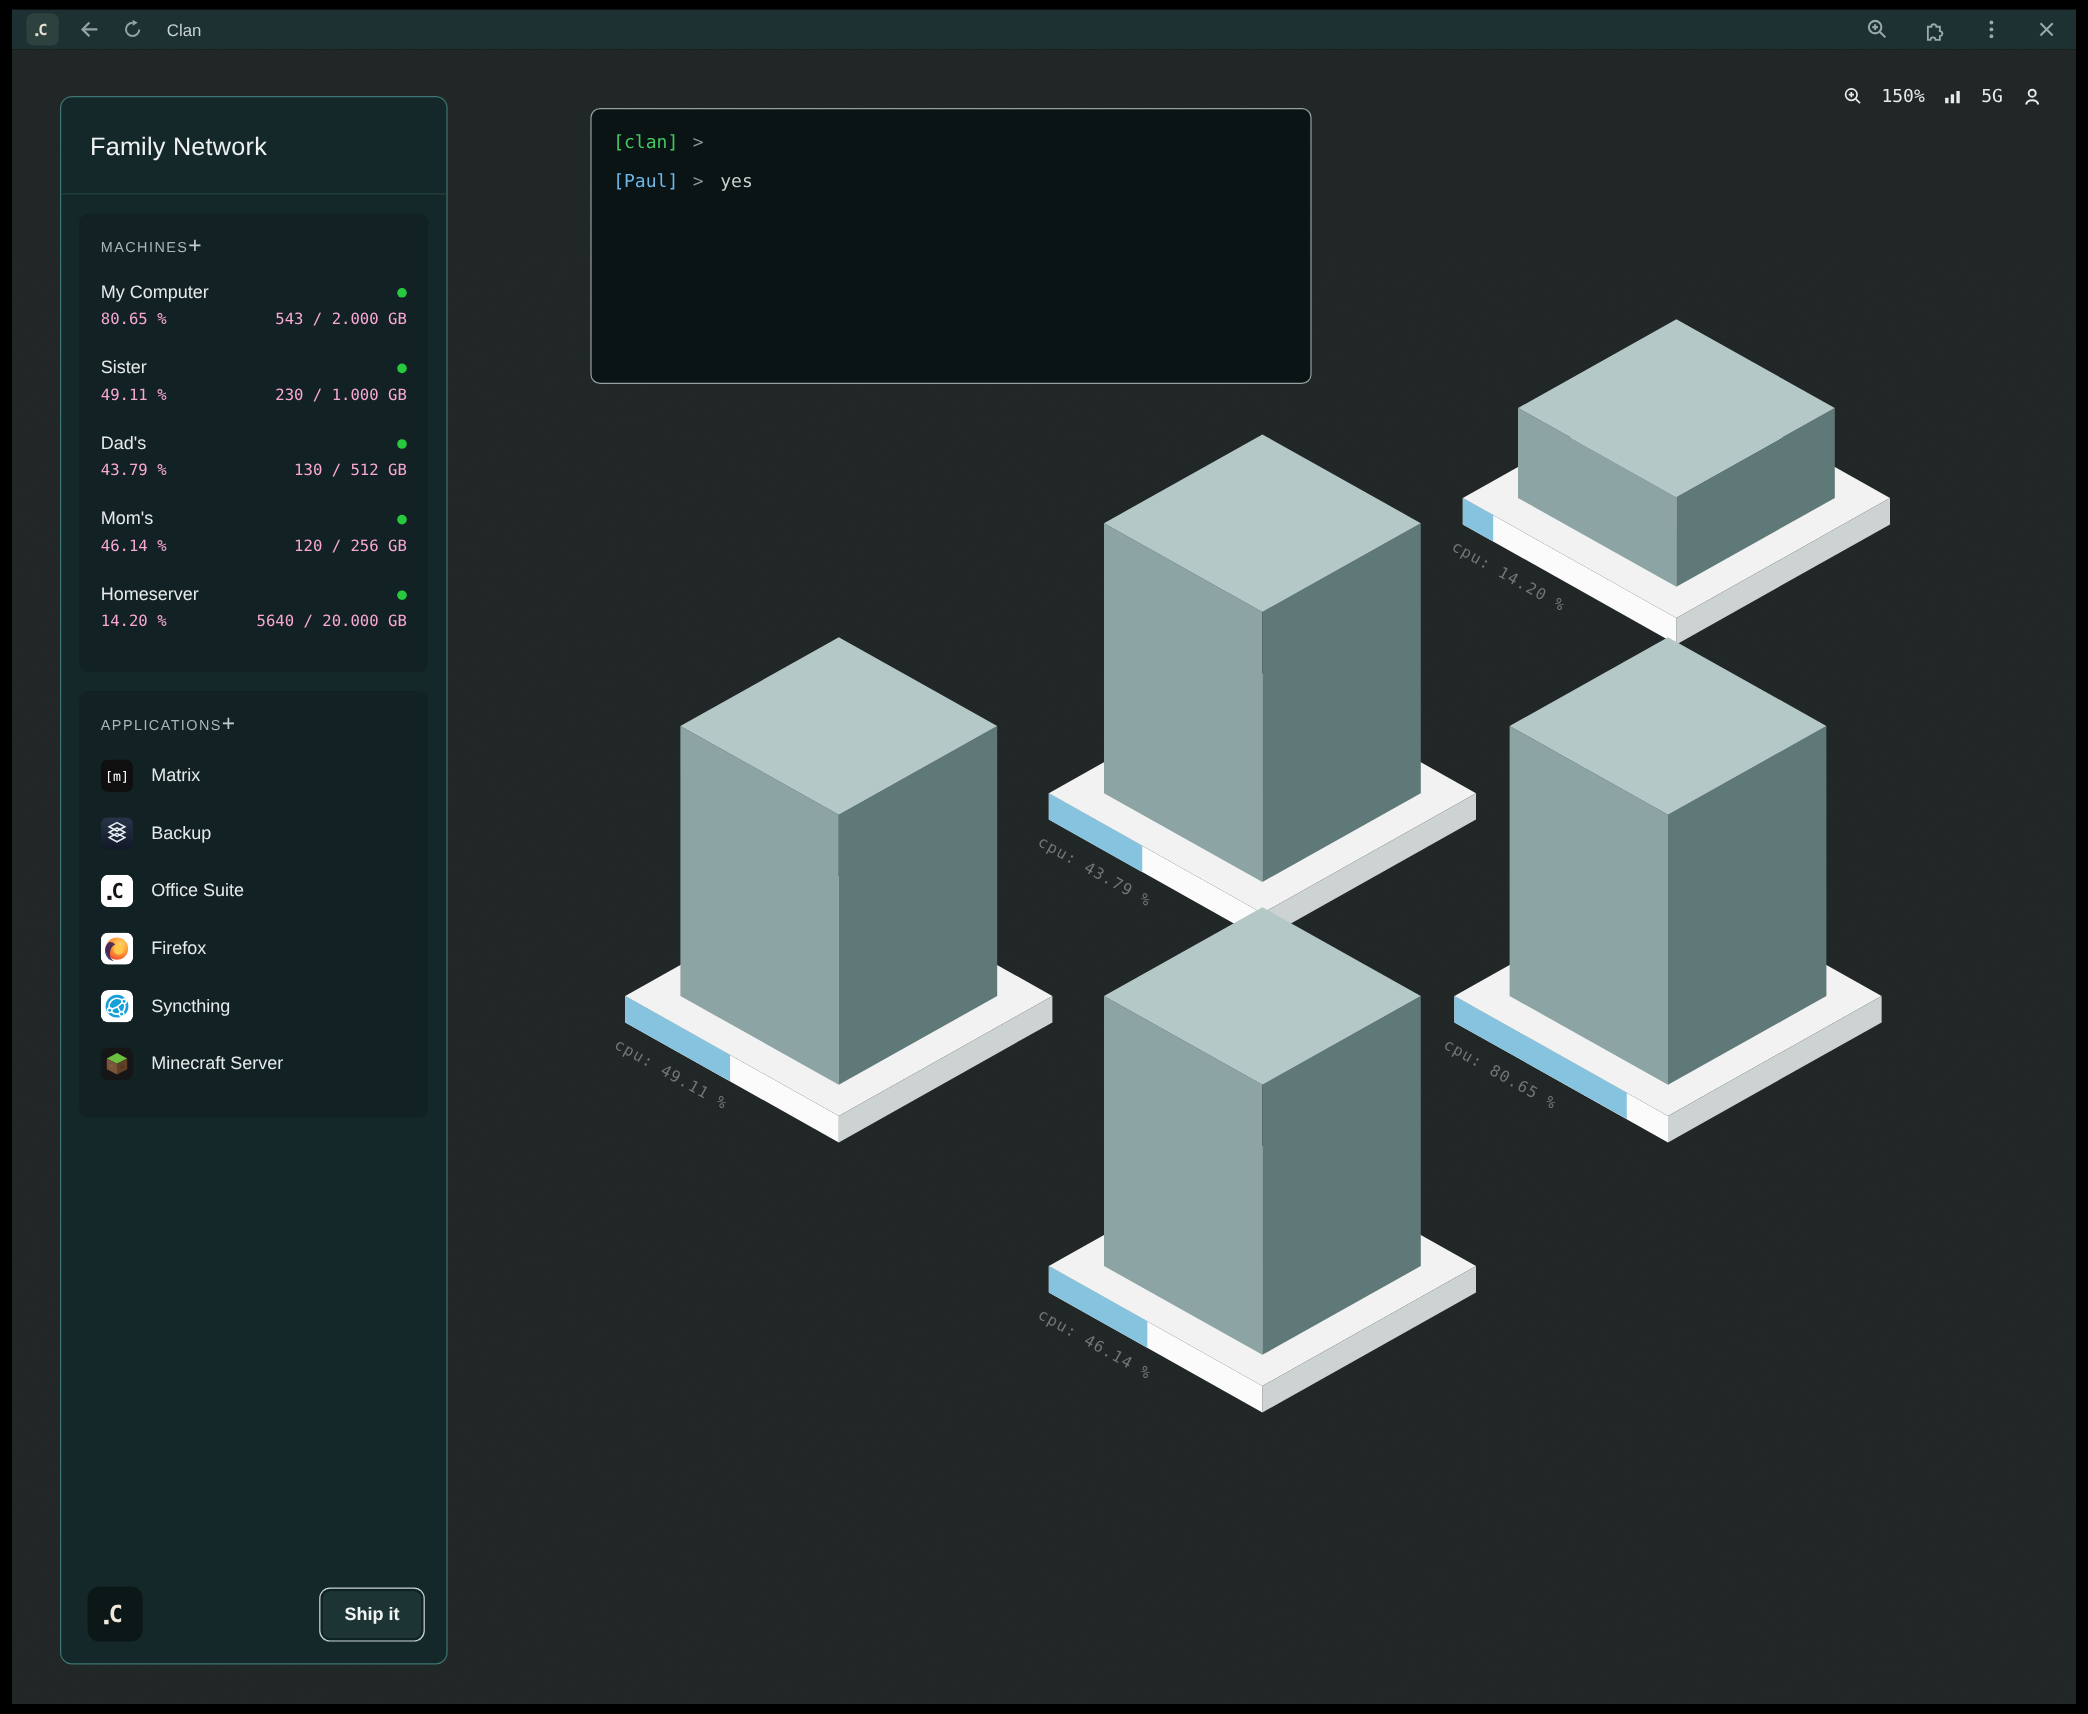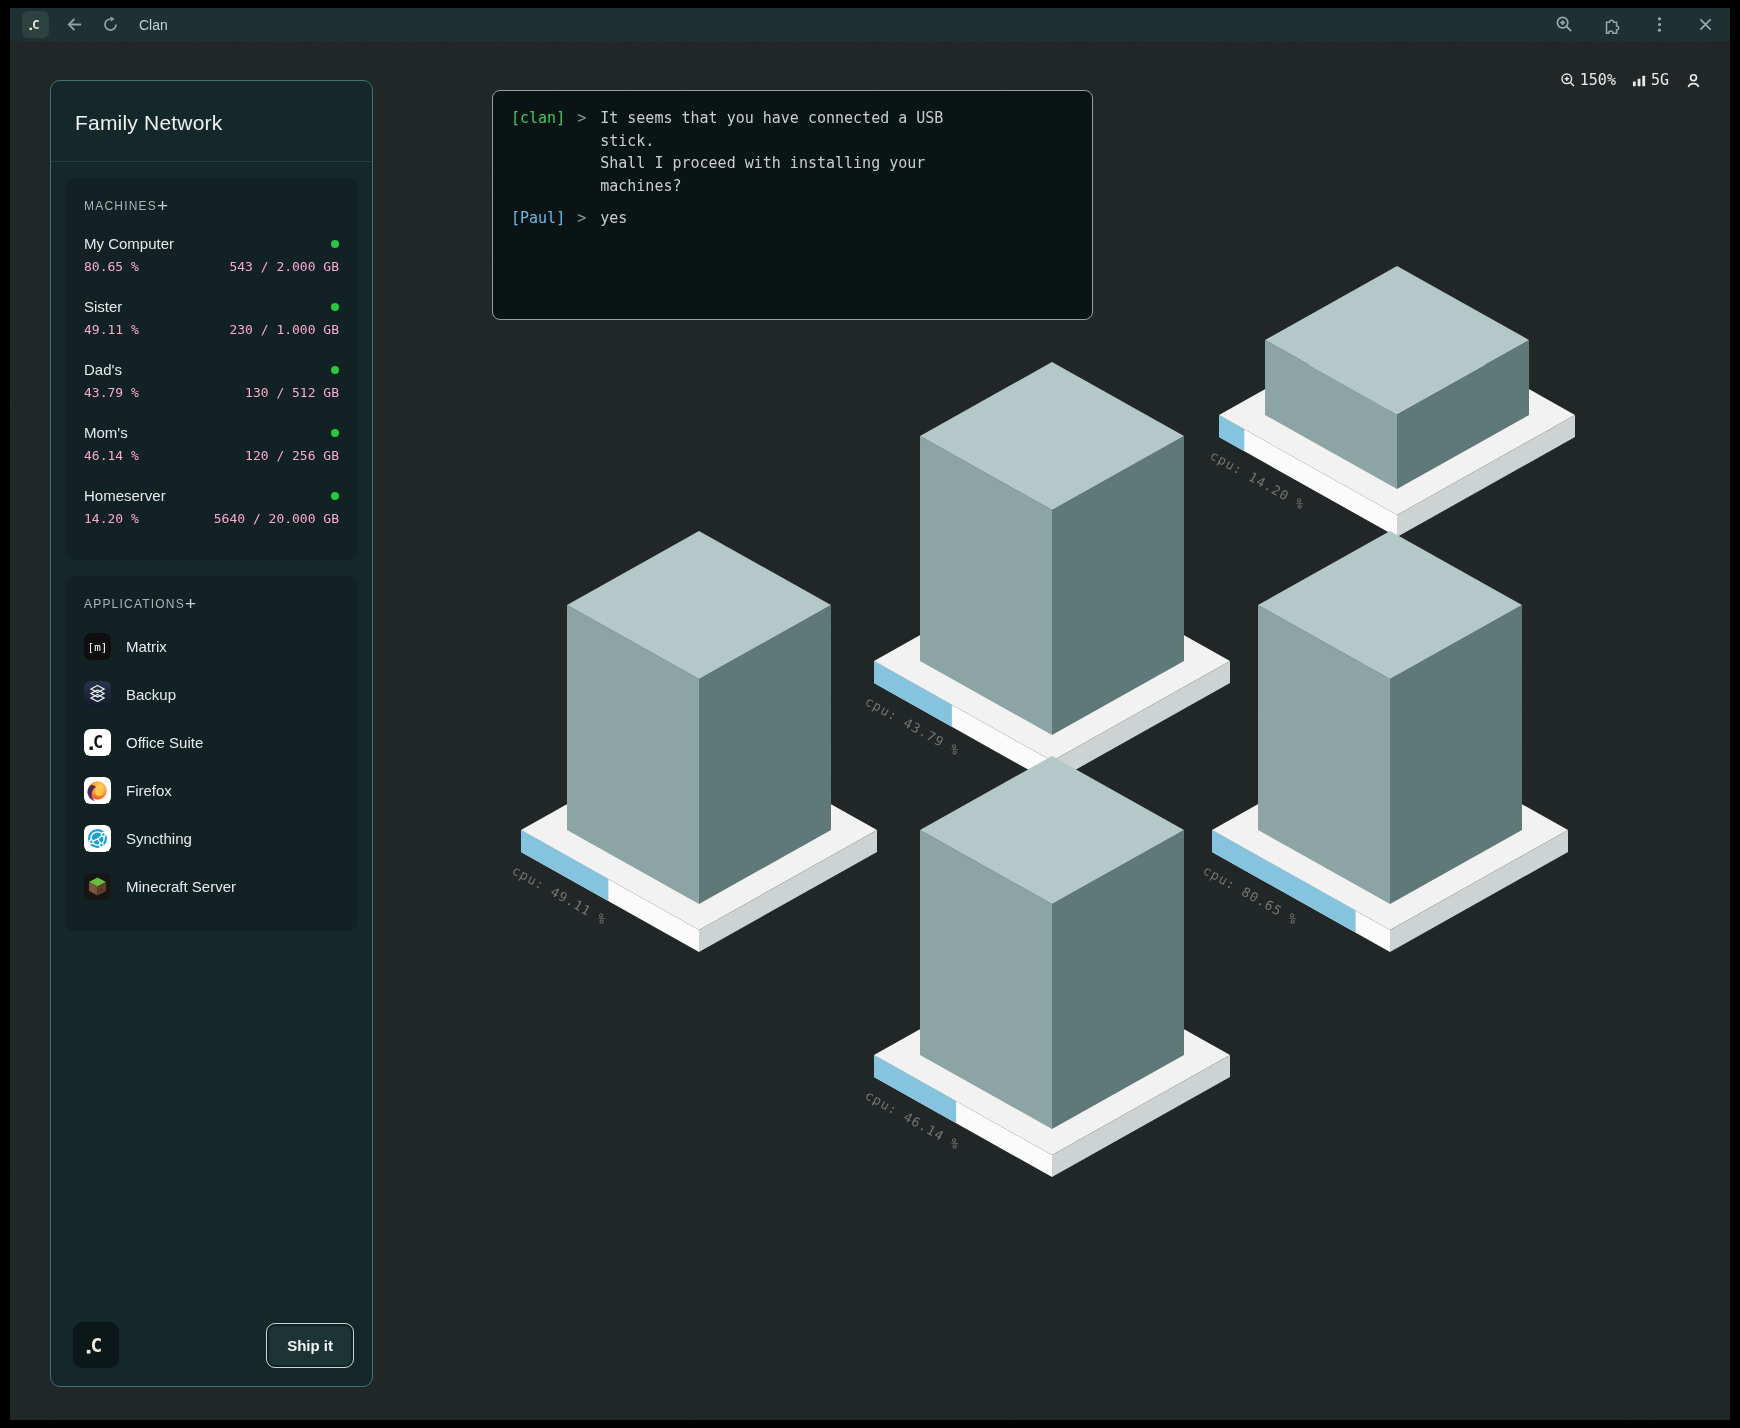--- a/index.html
+++ b/index.html
@@ -17,21 +17,21 @@
   .tb-title { margin-left:20px; color:#c7d2d2; font-size:14px; }
   .tb-right { margin-left:auto; display:flex; align-items:center; gap:28px; }
 
   
   .canvas { position:relative; flex:1; background:#1f2424; overflow:hidden; }
   .noise { position:absolute; inset:0; width:100%; height:100%; pointer-events:none; opacity:.5; }
 
   
   .hud { position:absolute; top:30px; right:28px; display:flex; align-items:center; gap:16px;
          font-family:"DejaVu Sans Mono", monospace; font-size:15px; color:#e8eaea; z-index:5; }
-  .hud-item { display:flex; align-items:center; gap:4px; }
+  .hud-item { display:flex; align-items:center; gap:16px; }
 
   
   .sidebar { position:absolute; left:40px; top:39px; width:323px; height:1307px; background:#152829;
              border:1px solid #3f7474; border-radius:10px; z-index:6; display:flex; flex-direction:column; }
   .sb-title { font-size:21px; color:#eef1f1; font-weight:500; padding:30px 24px 26px 24px; letter-spacing:.2px; }
   .sb-divider { border-top:1px solid #23413f; }
   .card { background:#122123; border-radius:8px; margin:16px 15px 0 15px; padding:18px 18px 10px 18px; }
   .card-head { display:flex; align-items:center; margin-bottom:20px; }
   .card-head-label { font-size:12px; letter-spacing:1.2px; color:#a9b6b6; }
   .card-plus { color:#c3cccc; font-size:19px; line-height:1; cursor:pointer; font-weight:300; }
@@ -220,26 +220,20 @@
             <text class="cpu-label" transform="translate(-8,352) rotate(29.3)">cpu: 46.14 %</text>
           </svg>
         </div>
       </div>
 
     <div class="terminal">
       <div class="t-body" id="terminal-body">
   <div class="msg">
     <span class="speaker" style="color: rgb(67, 201, 96);">[clan]</span>
     <span class="prompt">&gt;</span>
-    <div class="lines">
-              <div>It seems that you have connected a USB</div>
-              <div>stick.</div>
-              <div>Shall I proceed with installing your</div>
-              <div>machines?</div>
-            </div>
   </div>
 
   <div class="msg">
     <span class="speaker" style="color: rgb(109, 184, 234); text-align: center;">[Paul]</span>
     <span class="prompt">&gt;</span>
     <div class="lines">
               <div>yes</div>
             </div>
   </div>
 </div>

